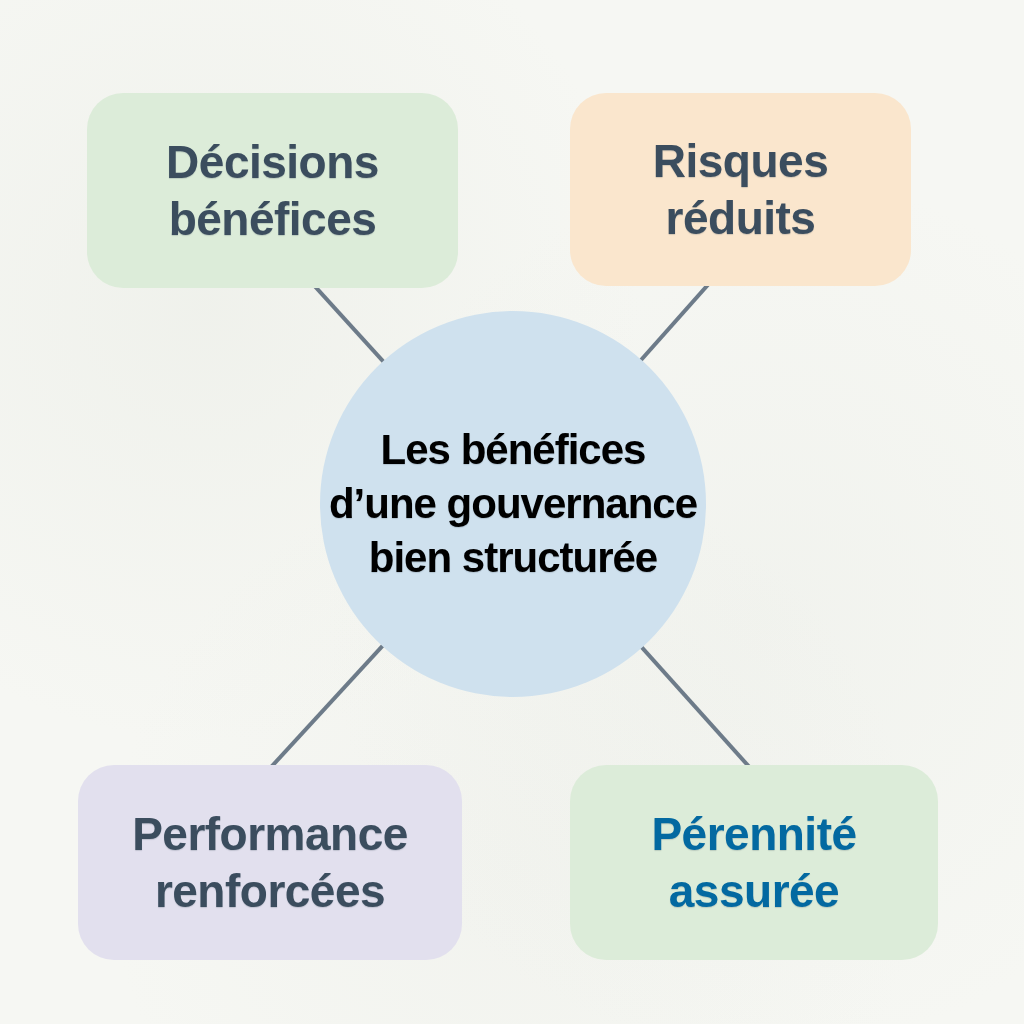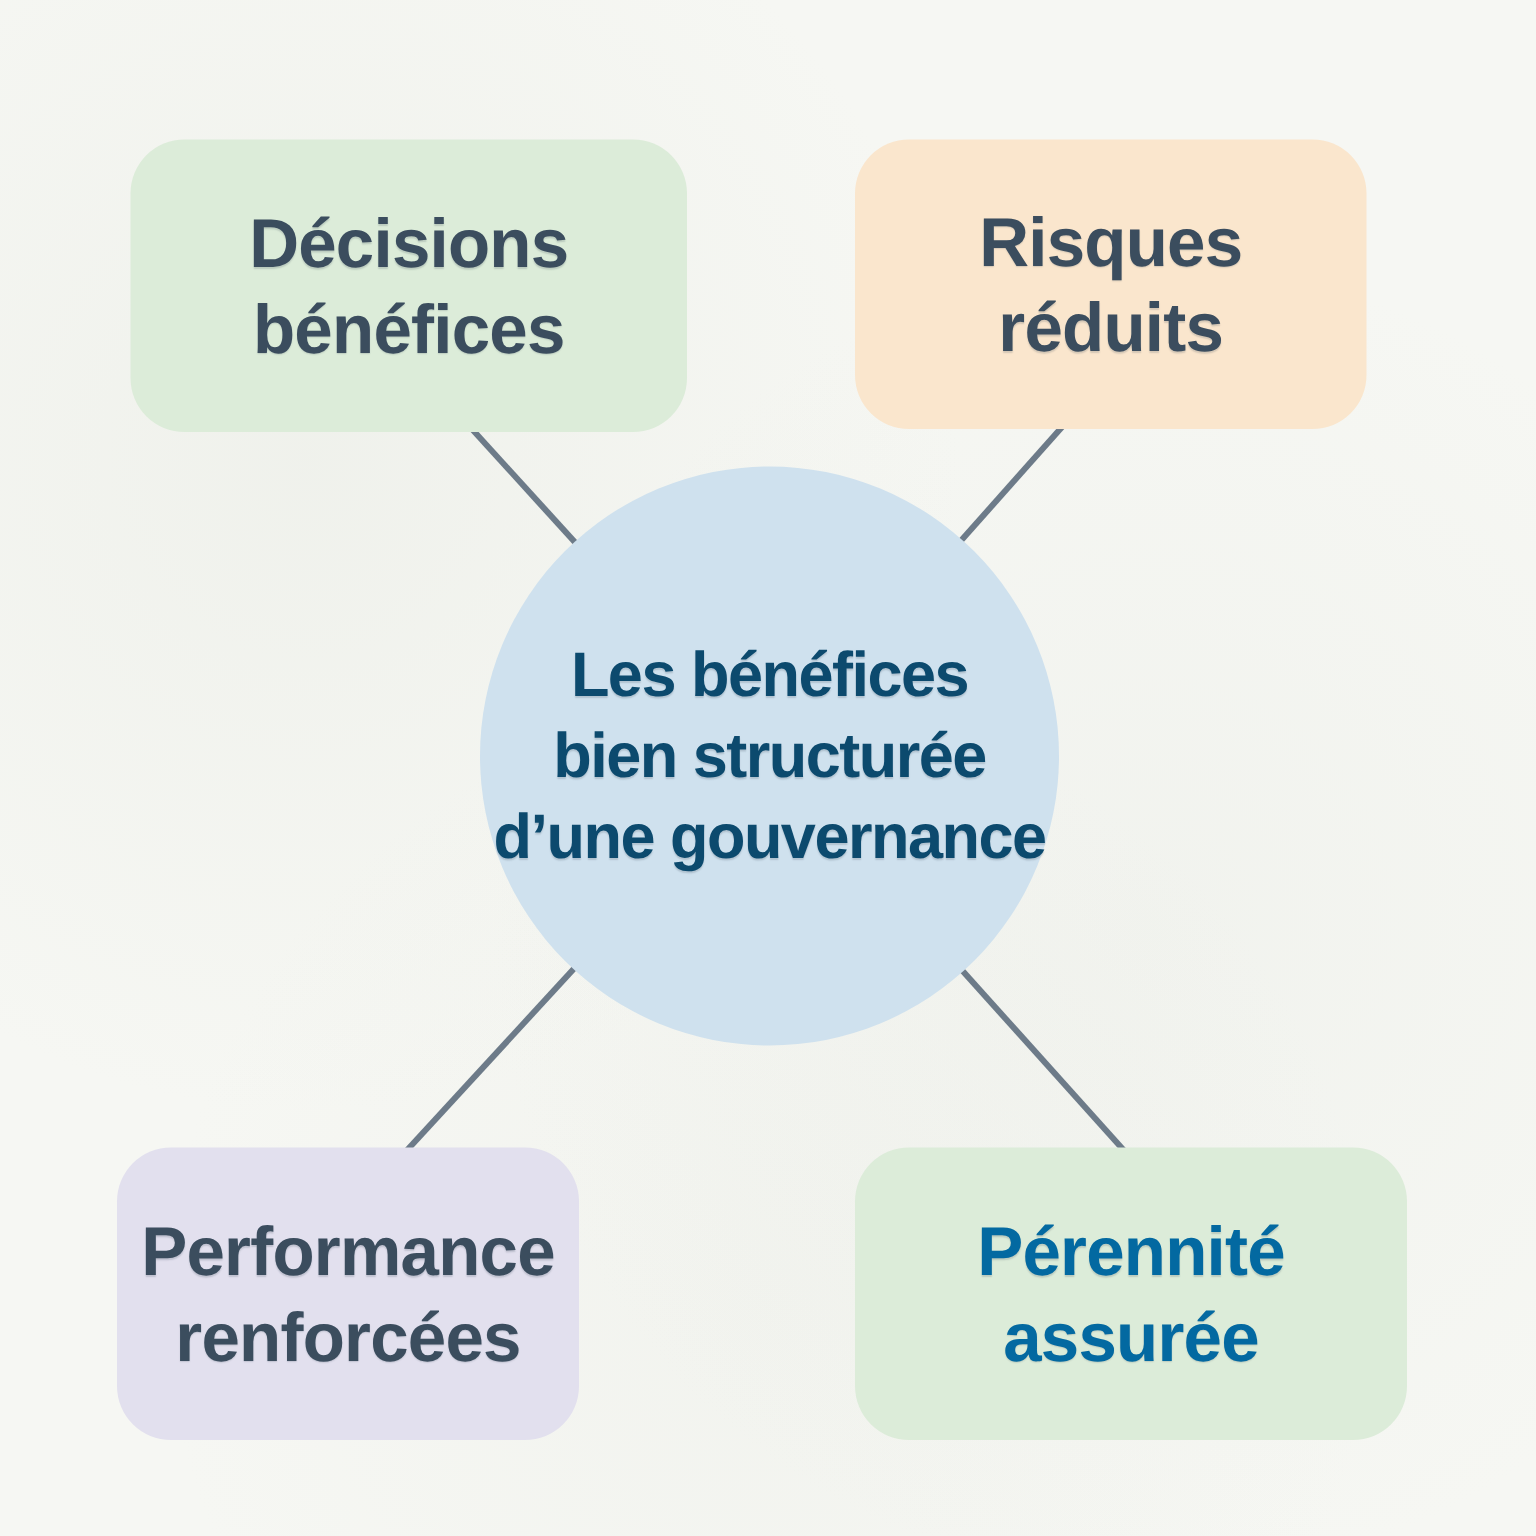--- a/index.html
+++ b/index.html
@@ -49,21 +49,21 @@
   .hub .label {
     font-weight: 700;
     font-size: 46px;
     line-height: 57px;
     color: #3b4d5e;
     letter-spacing: -0.5px;
     text-shadow: 0 1px 1px rgba(40,55,70,0.18);
   }
   .node-top-left     { left: 87px;  top: 70px;  width: 371px; height: 195px; }
   .node-top-right    { left: 570px; top: 70px;  width: 341px; height: 193px; }
-  .node-bottom-left  { left: 78px;  top: 742px; width: 308px; height: 195px; }
+  .node-bottom-left  { left: 78px;  top: 742px; width: 384px; height: 195px; }
   .node-bottom-right { left: 570px; top: 742px; width: 368px; height: 195px; }
   .hub {
     position: absolute;
     z-index: 2;
     left: 320px;
     top: 311px;
     width: 386px;
     height: 386px;
     border-radius: 50%;
     display: flex;
@@ -98,24 +98,24 @@
   </div>
 
   <div class="node node-top-right" style="background: rgb(250, 230, 205);">
     <div class="label" style="color: rgb(59, 77, 94);">
       <div>Risques</div>
       <div>réduits</div>
     </div>
   </div>
 
   <div class="hub" style="background: rgb(207, 225, 238);">
-    <div class="label" style="color: #0c4a6e;">
+    <div class="label" style="color: #000000;">
       <div>Les bénéfices</div>
+      <div>d’une gouvernance</div>
       <div>bien structurée</div>
-      <div>d’une gouvernance</div>
     </div>
   </div>
 
   <div class="node node-bottom-left" style="background: rgb(226, 224, 238);">
     <div class="label" style="color: rgb(59, 77, 94);">
       <div>Performance</div>
       <div>renforcées</div>
     </div>
   </div>
 

